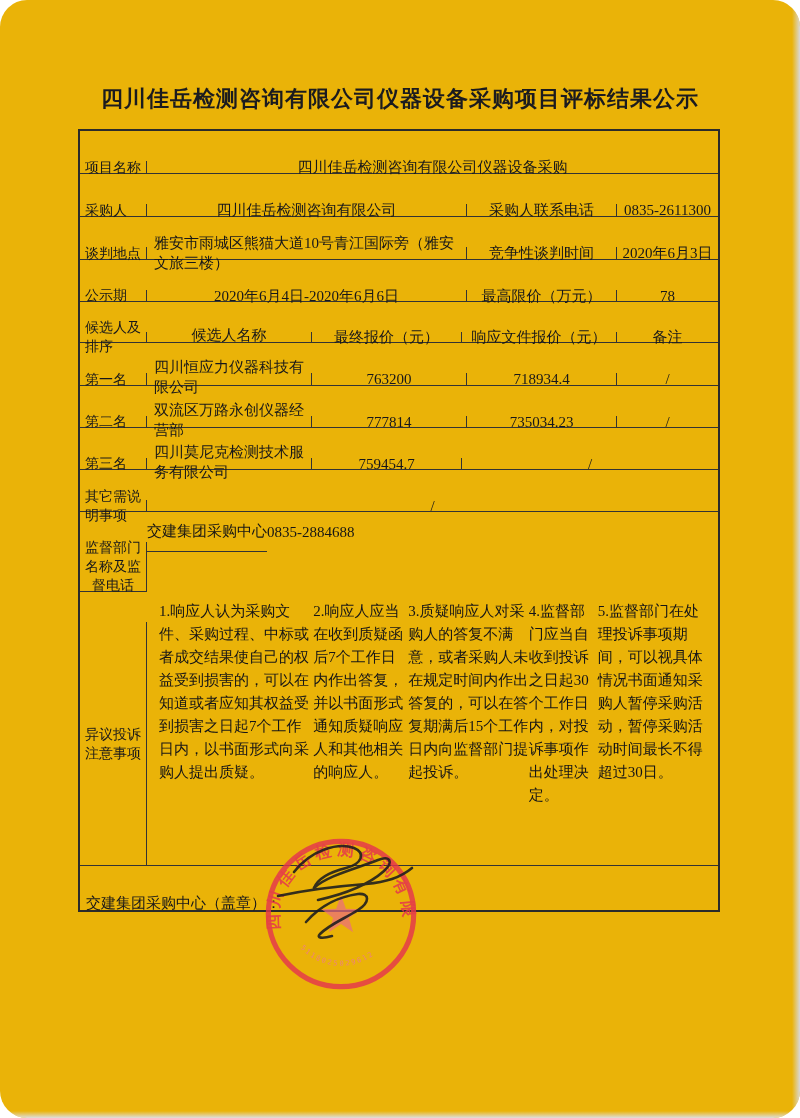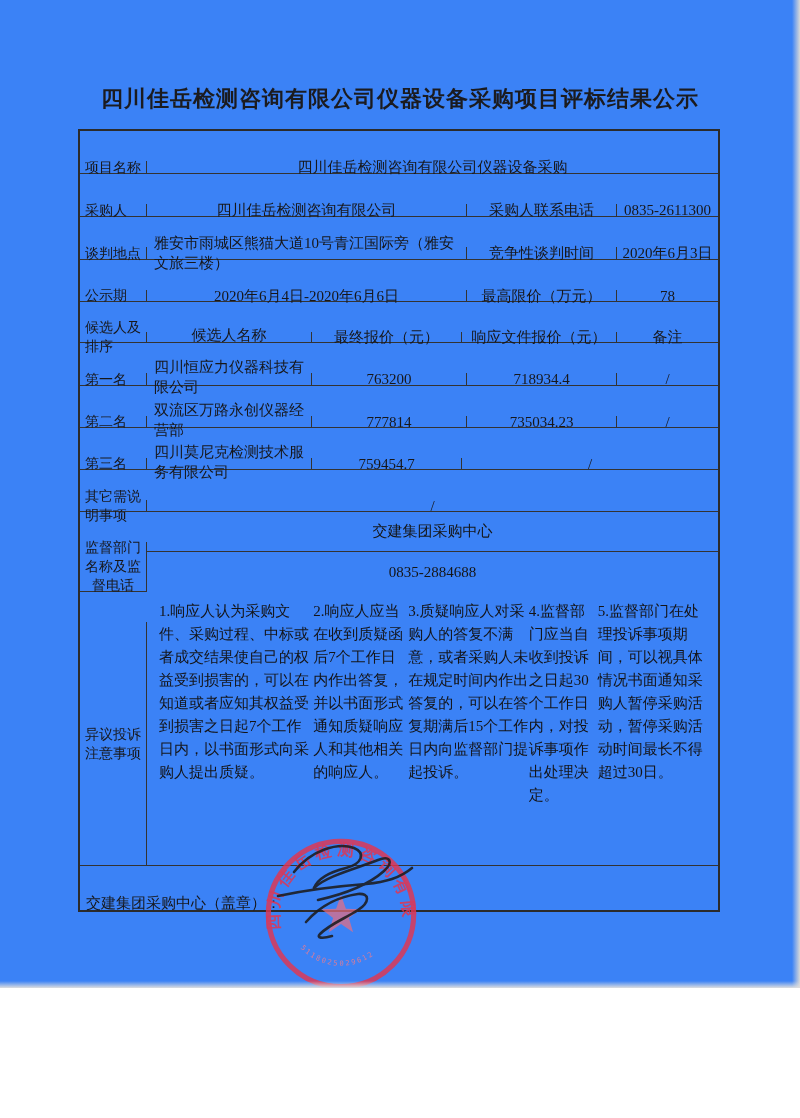--- a/index.html
+++ b/index.html
@@ -1,18 +1,18 @@
 <!DOCTYPE html>
 <html><head>
 <meta charset="utf-8">
 <style>
   * { margin:0; padding:0; box-sizing:border-box; }
   html,body { background:#ffffff; }
   body { font-family:"Liberation Serif","DejaVu Serif",serif; color:#151515; }
-  .sheet { position:relative; width:800px; height:988px; background:#3b82f6; overflow:hidden; }
+  .sheet { position:relative; width:800px; height:1118px; background:#eab308; overflow:hidden;border-radius:27px; }
   .scan-edge-r { position:absolute; top:0; right:0; width:8px; height:100%;
     background:linear-gradient(to left,#d8d8d8,rgba(255,255,255,0)); }
   .scan-edge-b { position:absolute; bottom:0; left:0; width:100%; height:7px;
     background:linear-gradient(to top,#dedede,rgba(255,255,255,0)); }
 
   .doc-title { position:absolute; top:84px; left:0; width:100%; text-align:center;
     font-family:"Liberation Sans","DejaVu Sans",sans-serif;
     font-weight:bold; font-size:22px; letter-spacing:1px; color:#1b1b1f; }
 
   .tbl { position:absolute; left:78px; top:129px; width:642px;
@@ -26,21 +26,21 @@
   .label { width:67px; flex:0 0 67px; justify-content:flex-start; text-align:left;
     font-size:14px; line-height:19px; padding:2px 5px; }
   .label.center { justify-content:center; text-align:center; }
   .w-name  { flex:0 0 165px;font-family:Liberation Mono, monospace; }
   .w-bid   { flex:0 0 155px; }
   .w-final { flex:0 0 150px; }
   .w-val   { flex:0 0 320px; }
   .w-lab2  { flex:0 0 150px; }
   .grow    { flex:1 1 auto; }
   .leftalign { justify-content:flex-start; text-align:left; padding:3px 7px; }
-  .stack { flex:1 1 auto; display:flex; flex-direction:column; }
+  .stack { flex:1 1 auto; display:flex; flex-direction:row; }
   .stack .sub { height:40px; display:flex; align-items:center; justify-content:center;
     border-bottom:1.5px solid #333; font-size:15px; }
   .stack .sub.last { border-bottom:none; }
   .objection-body { flex:1 1 auto; display:flex; flex-direction:row; justify-content:center;
     padding:8px 12px 8px 12px; font-size:15px; line-height:23px; text-align:left;
     border-right:none; border-bottom:1.5px solid #333; color:#141417; }
   .objection-body div { text-align:left; }
   .sig-cell { flex:1 1 auto; display:flex; align-items:center; justify-content:flex-start;
     padding:2px 6px; font-size:15px; border-right:none; border-bottom:none; }
 

